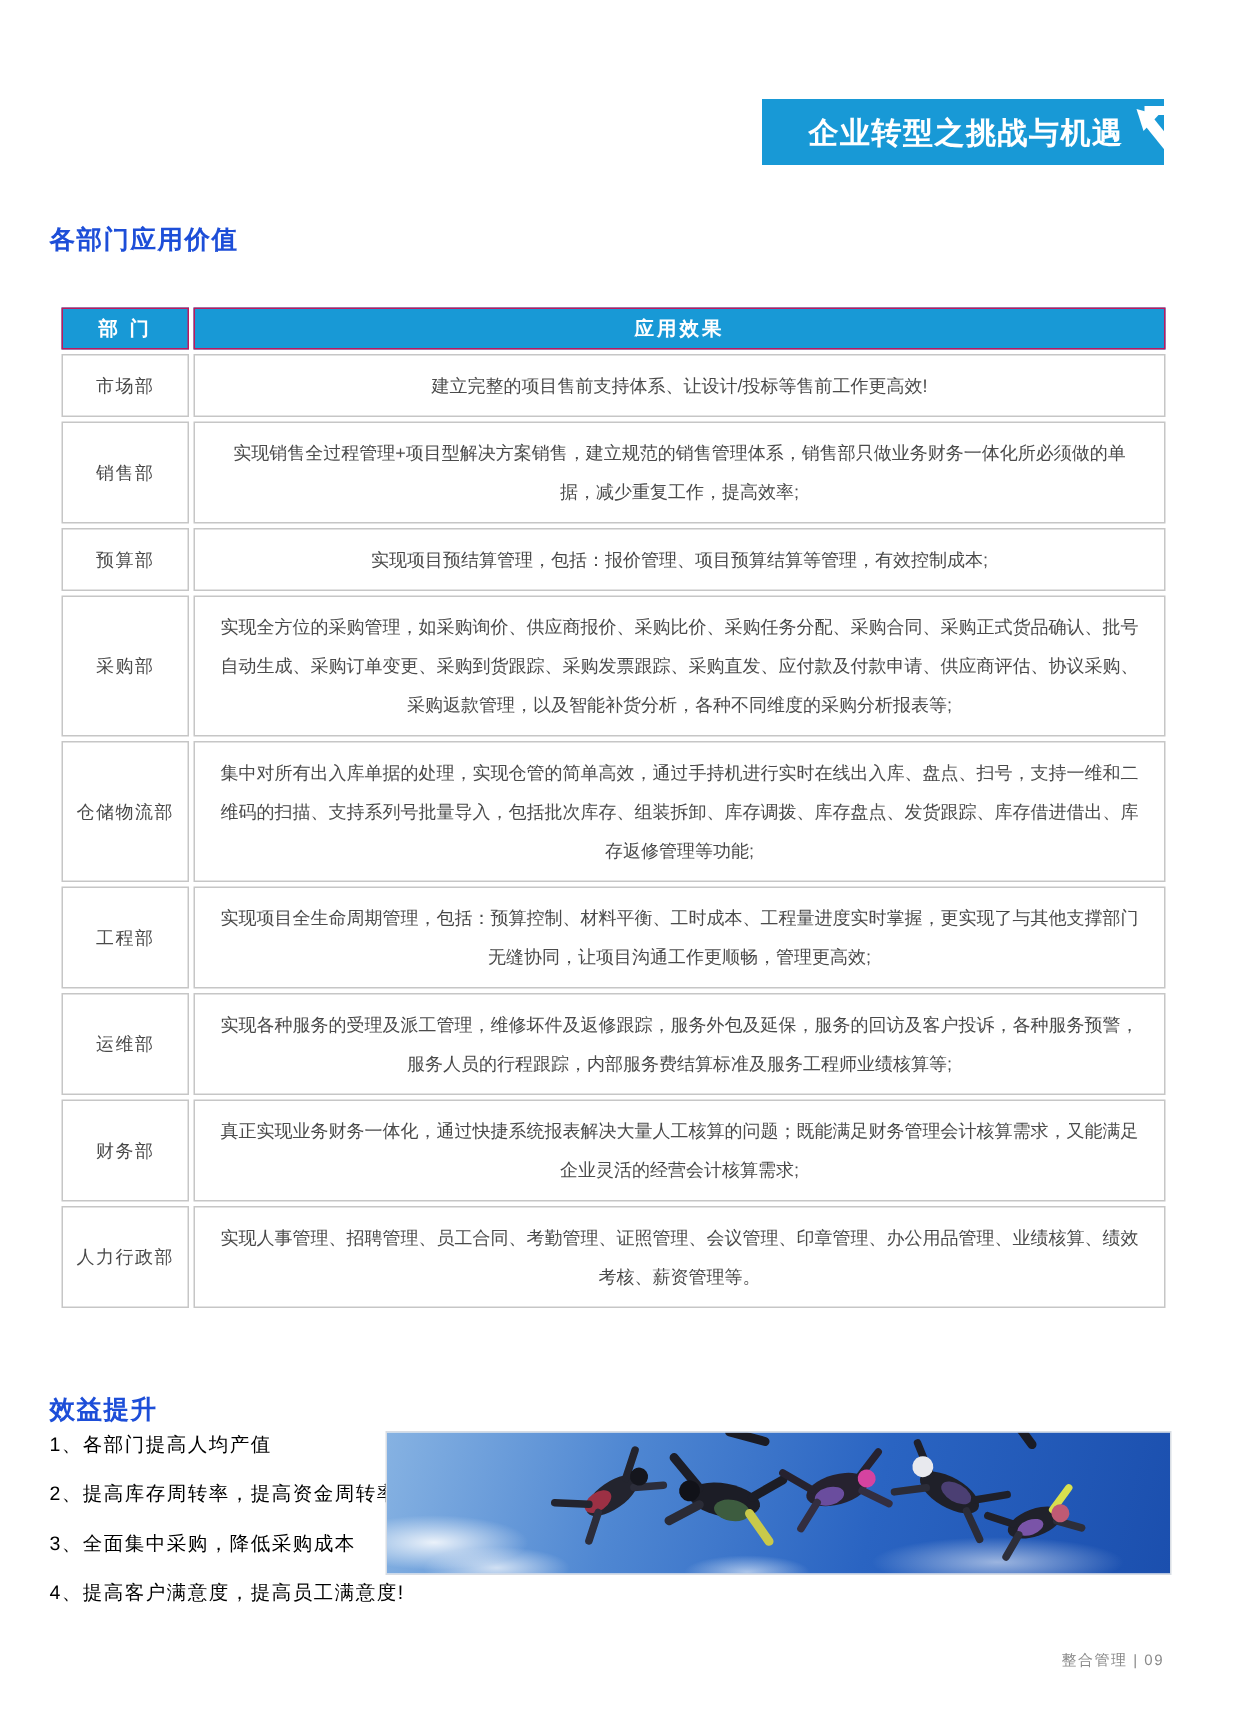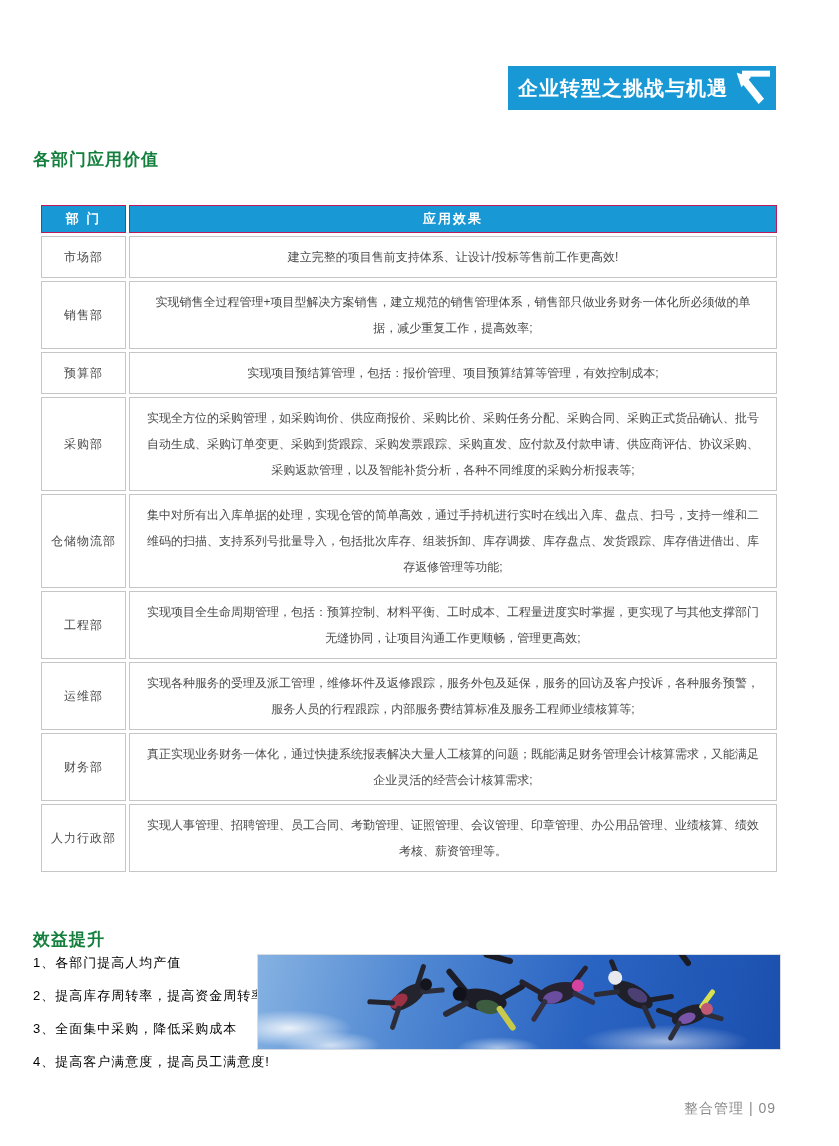--- a/index.html
+++ b/index.html
@@ -17,39 +17,39 @@
   .banner {
     position: absolute;
     top: 66px;
     left: 508px;
     width: 268px;
     height: 44px;
     background: #1899d6;
     display: flex;
     align-items: center;
     justify-content: flex-start;
-    padding: 0 6px 0 10px;
+    padding: 0 6px 0 31px;
     gap: 4px;
   }
   .banner-title {
     color: #ffffff;
     font-size: 20px;
     font-weight: bold;
     letter-spacing: 1px;
     white-space: nowrap;
   }
   .banner-icon { width: 40px; height: 40px; flex: 0 0 auto; }
 
   
   .section-heading {
     position: absolute;
     left: 33px;
     font-size: 17px;
     font-weight: bold;
-    color: #15803d;
+    color: #1d4ed8;
     letter-spacing: 1px;
   }
   #heading-table { top: 148px; }
   #heading-benefits { top: 928px; }
 
   
   .value-table {
     position: absolute;
     left: 38px;
     top: 202px;
@@ -118,21 +118,21 @@
   }
   .photo svg { width: 100%; height: 100%; display: block; }
 
   
   .footer {
     position: absolute;
     top: 1100px;
     left: 38px;
     width: 738px;
     text-align: right;
-    font-size: 14px;
+    font-size: 10px;
     color: #8a8a8a;
     letter-spacing: 1px;
   }
 </style>
 </head>
 <body>
 
 <div class="page">
 
   <div class="banner">

